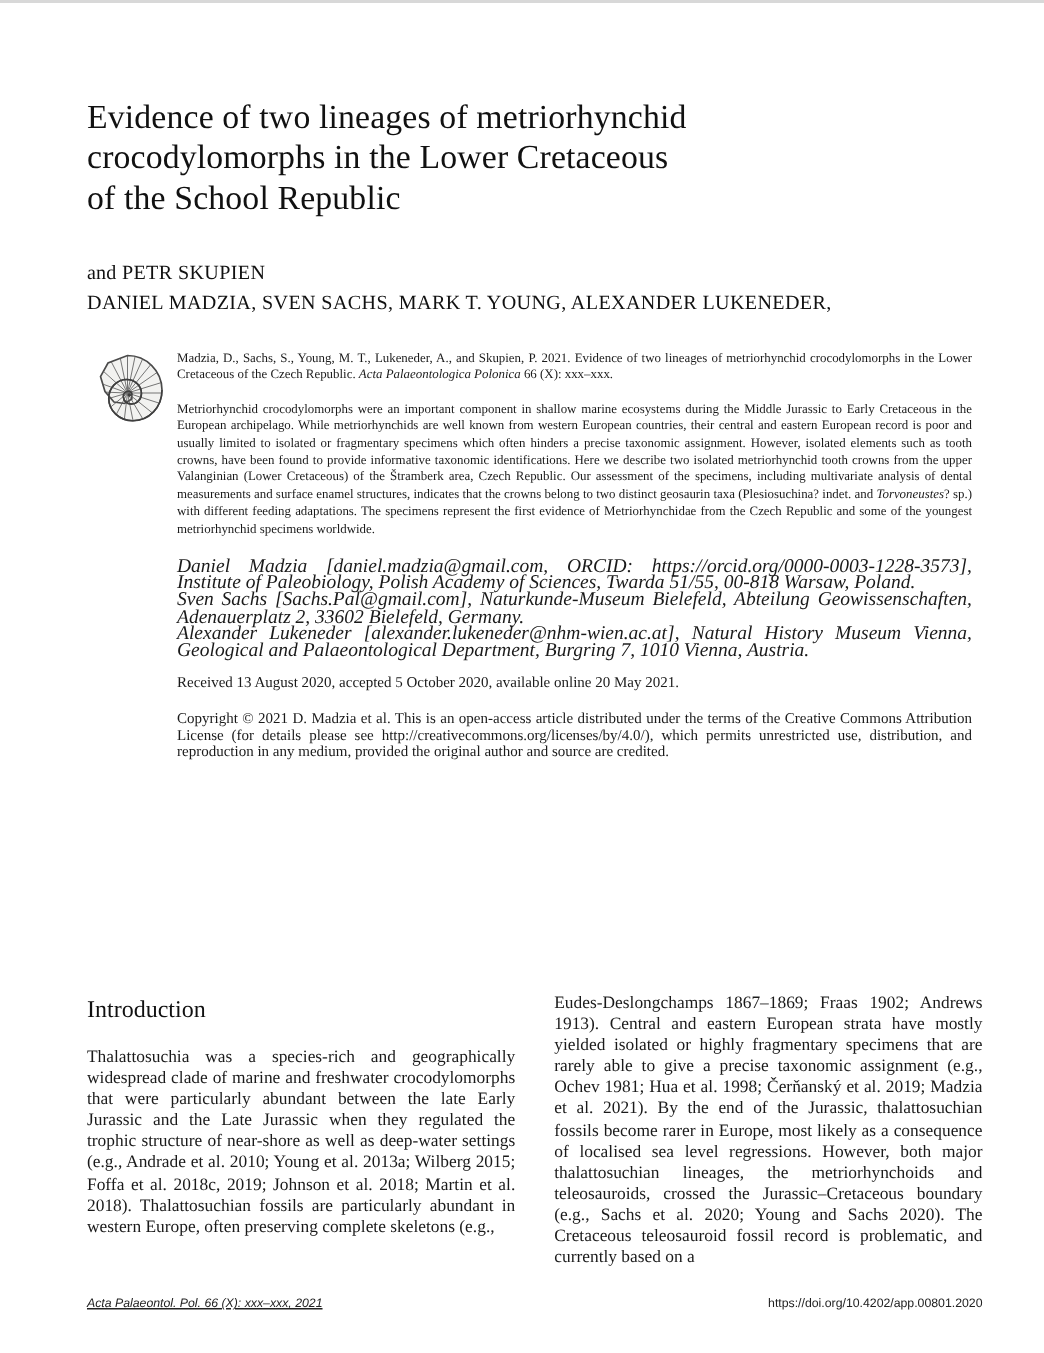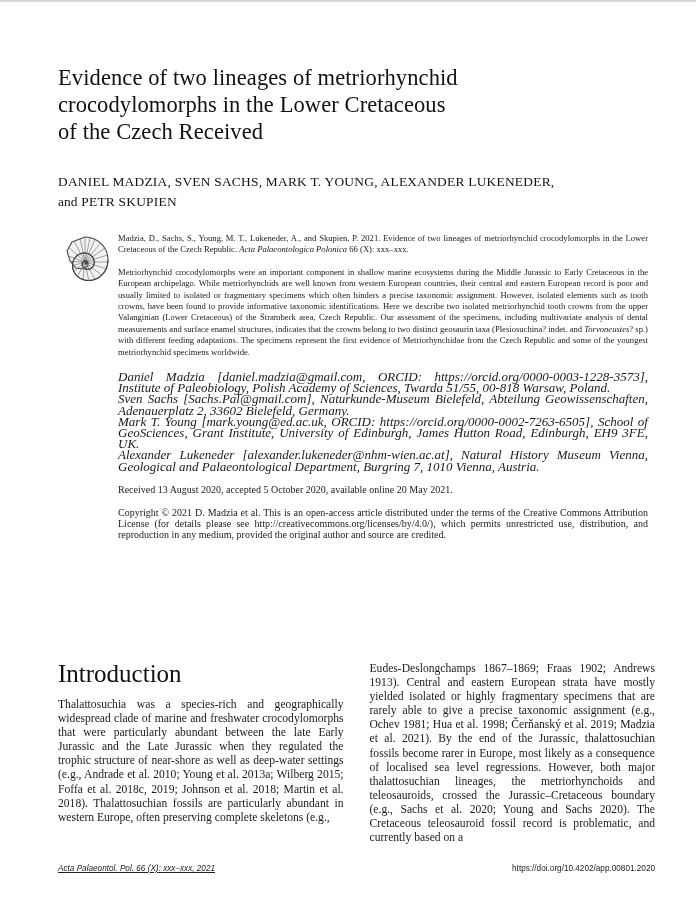--- a/index.html
+++ b/index.html
@@ -132,21 +132,21 @@
     left: 58px;
     top: 660px;
     width: 597px;
     display: flex;
     gap: 26px;
   }
   .col {
     width: 286px;
   }
   .section-head {
-    font-size: 25px;
+    font-size: 16px;
     line-height: 24px;
     font-weight: normal;
     margin: 0 0 12px 0;
     color: #111;
   }
   .col p {
     margin: 0;
     font-size: 11.6px;
     line-height: 14.1px;
     text-align: justify;
@@ -174,26 +174,26 @@
 </head>
 <body>
 
 <div class="page">
 
   <div class="content">
 
     <h1 class="title">
       <span class="title-line">Evidence of two lineages of metriorhynchid</span>
       <span class="title-line">crocodylomorphs in the Lower Cretaceous</span>
-      <span class="title-line">of the Czech Received</span>
+      <span class="title-line">of the School Republic</span>
     </h1>
 
     <div class="authors">
+      <span class="au-line"><span class="lc">and</span> <span>PETR SKUPIEN</span></span>
       <span class="au-line">DANIEL MADZIA, SVEN SACHS, MARK T. YOUNG, ALEXANDER LUKENEDER,</span>
-      <span class="au-line"><span class="lc">and</span> <span>PETR SKUPIEN</span></span>
     </div>
 
     <div class="cite-block">
 
       <div class="logo">
         <svg viewBox="0 0 54 54" xmlns="http://www.w3.org/2000/svg">
           <defs>
             <clipPath id="shellClip">
               <path d="M27 2 C39.5 2 50 12.2 50 25 C50 36.5 41.5 45.5 30.5 45.5
                        C21.5 45.5 14.5 38.8 14.5 30.5 C14.5 23.5 19.8 18 26.5 18
@@ -245,21 +245,20 @@
       </div>
 
       <p class="cite"><span>Madzia, D., Sachs, S., Young, M. T., Lukeneder, A., and Skupien, P. 2021. Evidence of two lineages of metriorhynchid crocodylomorphs in the Lower Cretaceous of the Czech Republic. </span><em>Acta Palaeontologica Polonica</em><span> 66 (X): xxx–xxx.</span></p>
 
       <p class="abstract"><span>Metriorhynchid crocodylomorphs were an important component in shallow marine ecosystems during the Middle Jurassic to Early Cretaceous in the European archipelago. While metriorhynchids are well known from western European countries, their central and eastern European record is poor and usually limited to isolated or fragmentary specimens which often hinders a precise taxonomic assignment. However, isolated elements such as tooth crowns, have been found to provide informative taxonomic identifications. Here we describe two isolated metriorhynchid tooth crowns from the upper Valanginian (Lower Cretaceous) of the Štramberk area, Czech Republic. Our assessment of the specimens, including multivariate analysis of dental measurements and surface enamel structures, indicates that the crowns belong to two distinct geosaurin taxa (Plesiosuchina? indet. and </span><em>Torvoneustes</em><span>? sp.) with different feeding adaptations. The specimens represent the first evidence of Metriorhynchidae from the Czech Republic and some of the youngest metriorhynchid specimens worldwide.</span></p>
 
 
       <div class="affils">
         <p class="affil">Daniel Madzia [daniel.madzia@gmail.com, ORCID: https://orcid.org/0000-0003-1228-3573], Institute of Paleobiology, Polish Academy of Sciences, Twarda 51/55, 00-818 Warsaw, Poland.</p>
         <p class="affil">Sven Sachs [Sachs.Pal@gmail.com], Naturkunde-Museum Bielefeld, Abteilung Geowissenschaften, Adenauerplatz 2, 33602 Bielefeld, Germany.</p>
-        <p class="affil">Mark T. Young [mark.young@ed.ac.uk, ORCID: https://orcid.org/0000-0002-7263-6505], School of GeoSciences, Grant Institute, University of Edinburgh, James Hutton Road, Edinburgh, EH9 3FE, UK.</p>
         <p class="affil">Alexander Lukeneder [alexander.lukeneder@nhm-wien.ac.at], Natural History Museum Vienna, Geological and Palaeontological Department, Burgring 7, 1010 Vienna, Austria.</p>
       </div>
 
       <p class="received">Received 13 August 2020, accepted 5 October 2020, available online 20 May 2021.</p>
 
       <p class="copyright">Copyright © 2021 D. Madzia et al. This is an open-access article distributed under the terms of the Creative Commons Attribution License (for details please see http://creativecommons.org/licenses/by/4.0/), which permits unrestricted use, distribution, and reproduction in any medium, provided the original author and source are credited.</p>
 
     </div>
   </div>
 

